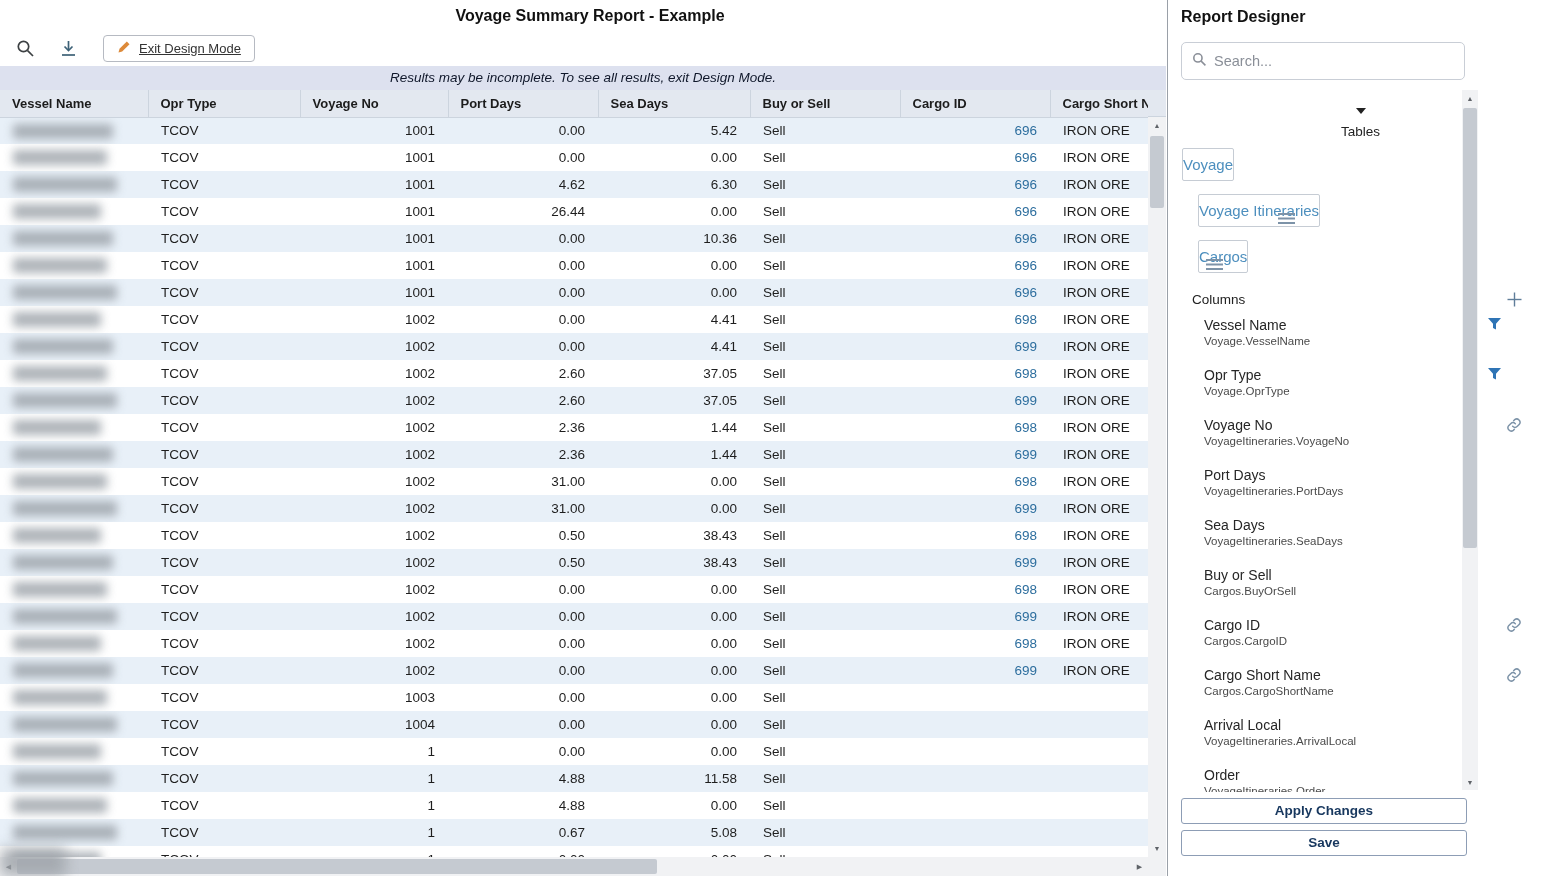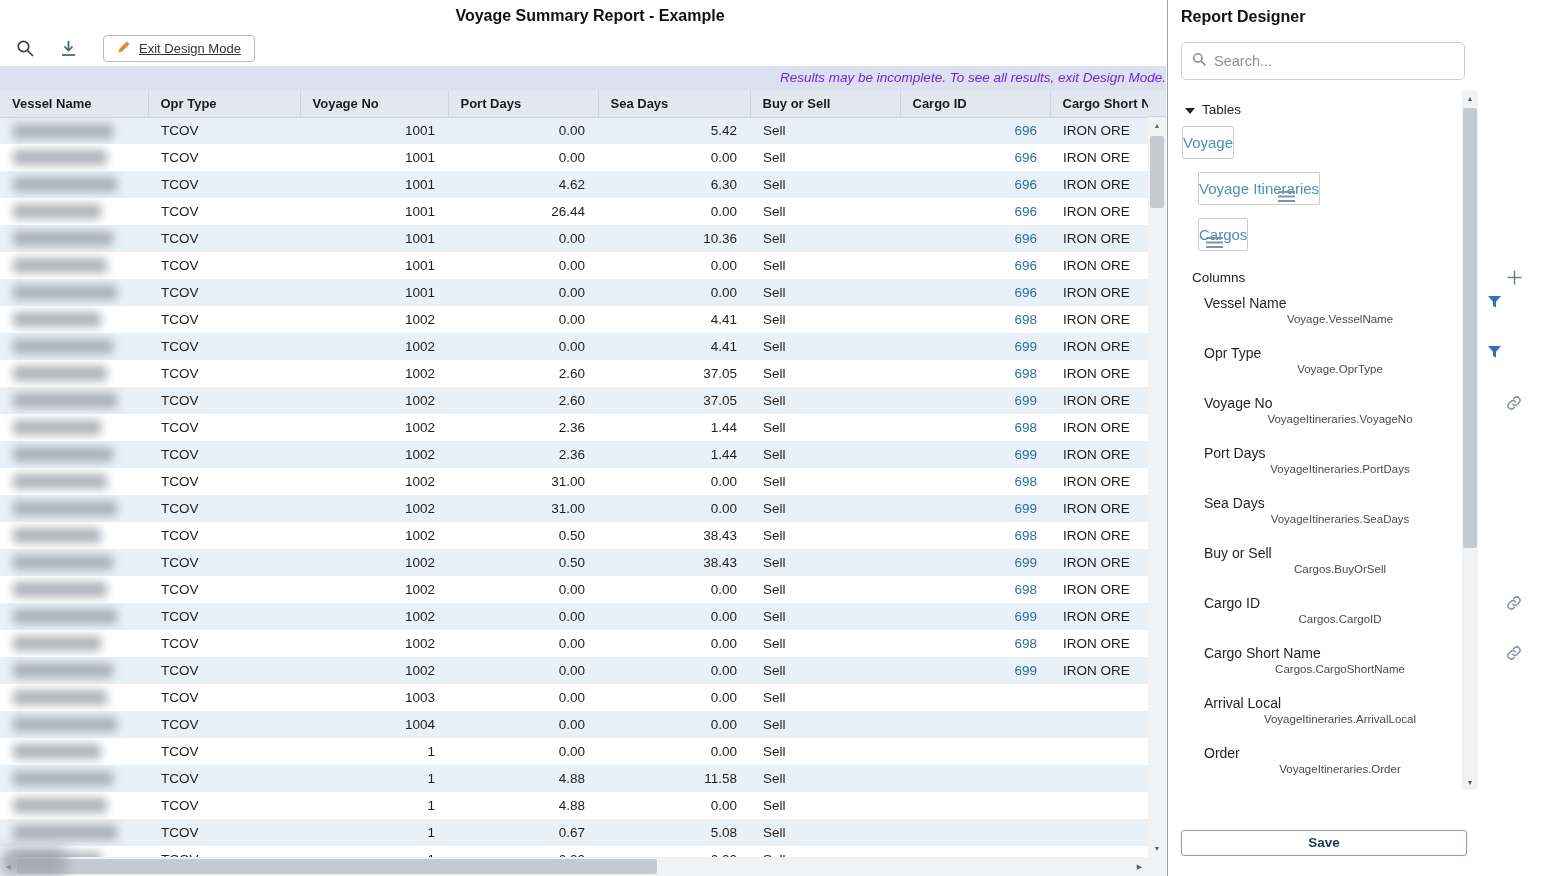--- a/index.html
+++ b/index.html
@@ -6,21 +6,21 @@
   html,body { width:1552px; height:876px; overflow:hidden; }
   body { font-family:"Liberation Sans", sans-serif; font-size:13px; color:#222; background:#fff; }
   .app { display:flex; width:1552px; height:876px; }
 
   
   .main { width:1167px; height:876px; position:relative; background:#fff; }
   .page-title { height:30px; padding:7px 0 0 13px; font-size:16px; font-weight:bold; color:#111;text-align:center; }
   .toolbar { height:36px; display:flex; align-items:center; padding-left:14px; }
   .tb-icon { width:22px; height:22px; display:flex; align-items:center; justify-content:center; margin-right:21px; cursor:pointer; }
   .exit-btn { display:inline-flex; align-items:center; gap:8px; height:27px; padding:0 13px; border:1px solid #b6bac2; border-radius:4px; background:#fff; font-size:13px; color:#333; cursor:pointer; }
-  .notice { height:24px; line-height:24px; background:#dde1ef; text-align:right; font-style:italic; font-size:13.5px; color:#6d28d9; width:1166px; }
+  .notice { height:24px; line-height:24px; background:#dde1ef; text-align:center; font-style:italic; font-size:13.5px; color:#0f172a; width:1166px; }
 
   .grid { position:relative; height:786px; width:1166px; }
   .table-clip { width:1148px; height:767px; overflow:hidden; }
   table { border-collapse:collapse; table-layout:fixed; width:1148px; }
   thead th { height:27px; background:#e3e8f0; font-weight:bold; font-size:13px; color:#1c1c1c;
              text-align:left; padding:0 12px; white-space:nowrap; overflow:hidden;
              border-right:1px solid #ccd4de; border-bottom:1px solid #ccd4de; cursor:pointer; }
   thead th:last-child { border-right:none; }
   tbody td { height:27px; padding:0 13px; font-size:13.5px; color:#1e1e1e; white-space:nowrap; overflow:hidden; }
   tbody tr:nth-child(odd) { background:#e8f0f8; }
@@ -46,31 +46,31 @@
   .redact-blob { position:absolute; left:0; bottom:0; width:66px; height:28px; background:#a0a5ab; filter:blur(7px); opacity:.85; z-index:5; }
 
   
   .sidebar { width:312px; height:876px; position:relative; border-left:1px solid #9aa0a8; background:#fff; }
   .sb-title { padding:8px 0 0 13px; font-size:16px; font-weight:bold; color:#111; height:32px; }
   .sb-search { margin:10px 14px 0 13px; height:38px; border:1px solid #c9ced6; border-radius:5px; display:flex; align-items:center; padding:0 10px; gap:7px; background:#fff; }
   .sb-search input { border:none; outline:none; flex:1; font-family:"Liberation Sans",sans-serif; font-size:14.5px; color:#333; background:transparent; }
   .sb-search input::placeholder { color:#8a8f98; }
 
   .sb-scroll { position:absolute; top:88px; bottom:84px; left:0; width:368px; overflow:hidden; }
-  .tables-head { display:flex; align-items:center; gap:7px; padding:14px 0 0 17px; font-size:13.5px; color:#222; cursor:pointer; }
+  .tables-head { display:flex; align-items:center; gap:7px; padding:14px 0 0 17px; font-size:13.5px; color:#222; cursor:pointer;flex-direction:column; }
   .tbl-btn { display:block; height:33px; border:1px solid #c6ccd4; border-radius:2px; background:#fff; color:#4d8fbe; font-size:15px; text-align:center; line-height:31px; cursor:pointer; position:relative; }
   .tbl-btn.root  { margin:9px 14px 0 14px; }
   .tbl-btn.child { margin:13px 14px 0 30px; }
   .burger { position:absolute; right:24px; top:9px; cursor:pointer; }
 
   .cols-head { display:flex; align-items:center; justify-content:space-between; margin:17px 13px 0 24px; font-size:13.5px; color:#222; }
   .plus-btn { width:18px; height:18px; display:flex; align-items:center; justify-content:center; cursor:pointer; }
   .col-item { position:relative; padding:8px 60px 9px 36px; cursor:pointer; }
   .col-name { font-size:14px; line-height:18px; color:#262626; }
-  .col-path { font-size:11.5px; line-height:15px; color:#4a4a4a;text-align:center; }
+  .col-path { font-size:11.5px; line-height:15px; color:#4a4a4a; }
   .col-icon { position:absolute; top:9px; }
   .icon-filter { right:34px; }
   .icon-link   { right:14px; }
 
   .sb-btn { position:absolute; left:13px; right:12px; height:26px; border:1px solid #8d9db5; border-radius:3px; background:#fff;
             font-weight:bold; font-size:13.5px; color:#17375e; text-align:center; line-height:24px; cursor:pointer; }
   .apply-btn { bottom:52px; }
   .save-btn  { bottom:20px; }
 
   .sb-vscroll { position:absolute; right:1px; top:90px; height:700px; width:16px; background:#f1f2f4; }
@@ -616,20 +616,21 @@
   </div>
 
   <div class="col-item">
     <div class="col-name">Order</div>
     <div class="col-path">VoyageItineraries.Order</div>
 
   </div>
 </div>
     </div>
 
+    <button class="sb-btn apply-btn">Apply Changes</button>
     <button class="sb-btn save-btn">Save</button>
 
     <div class="sb-vscroll">
       <div class="sb-arrow up">▲</div>
       <div class="sb-vthumb"></div>
       <div class="sb-arrow down">▼</div>
     </div>
   </div>
 </div>
 

